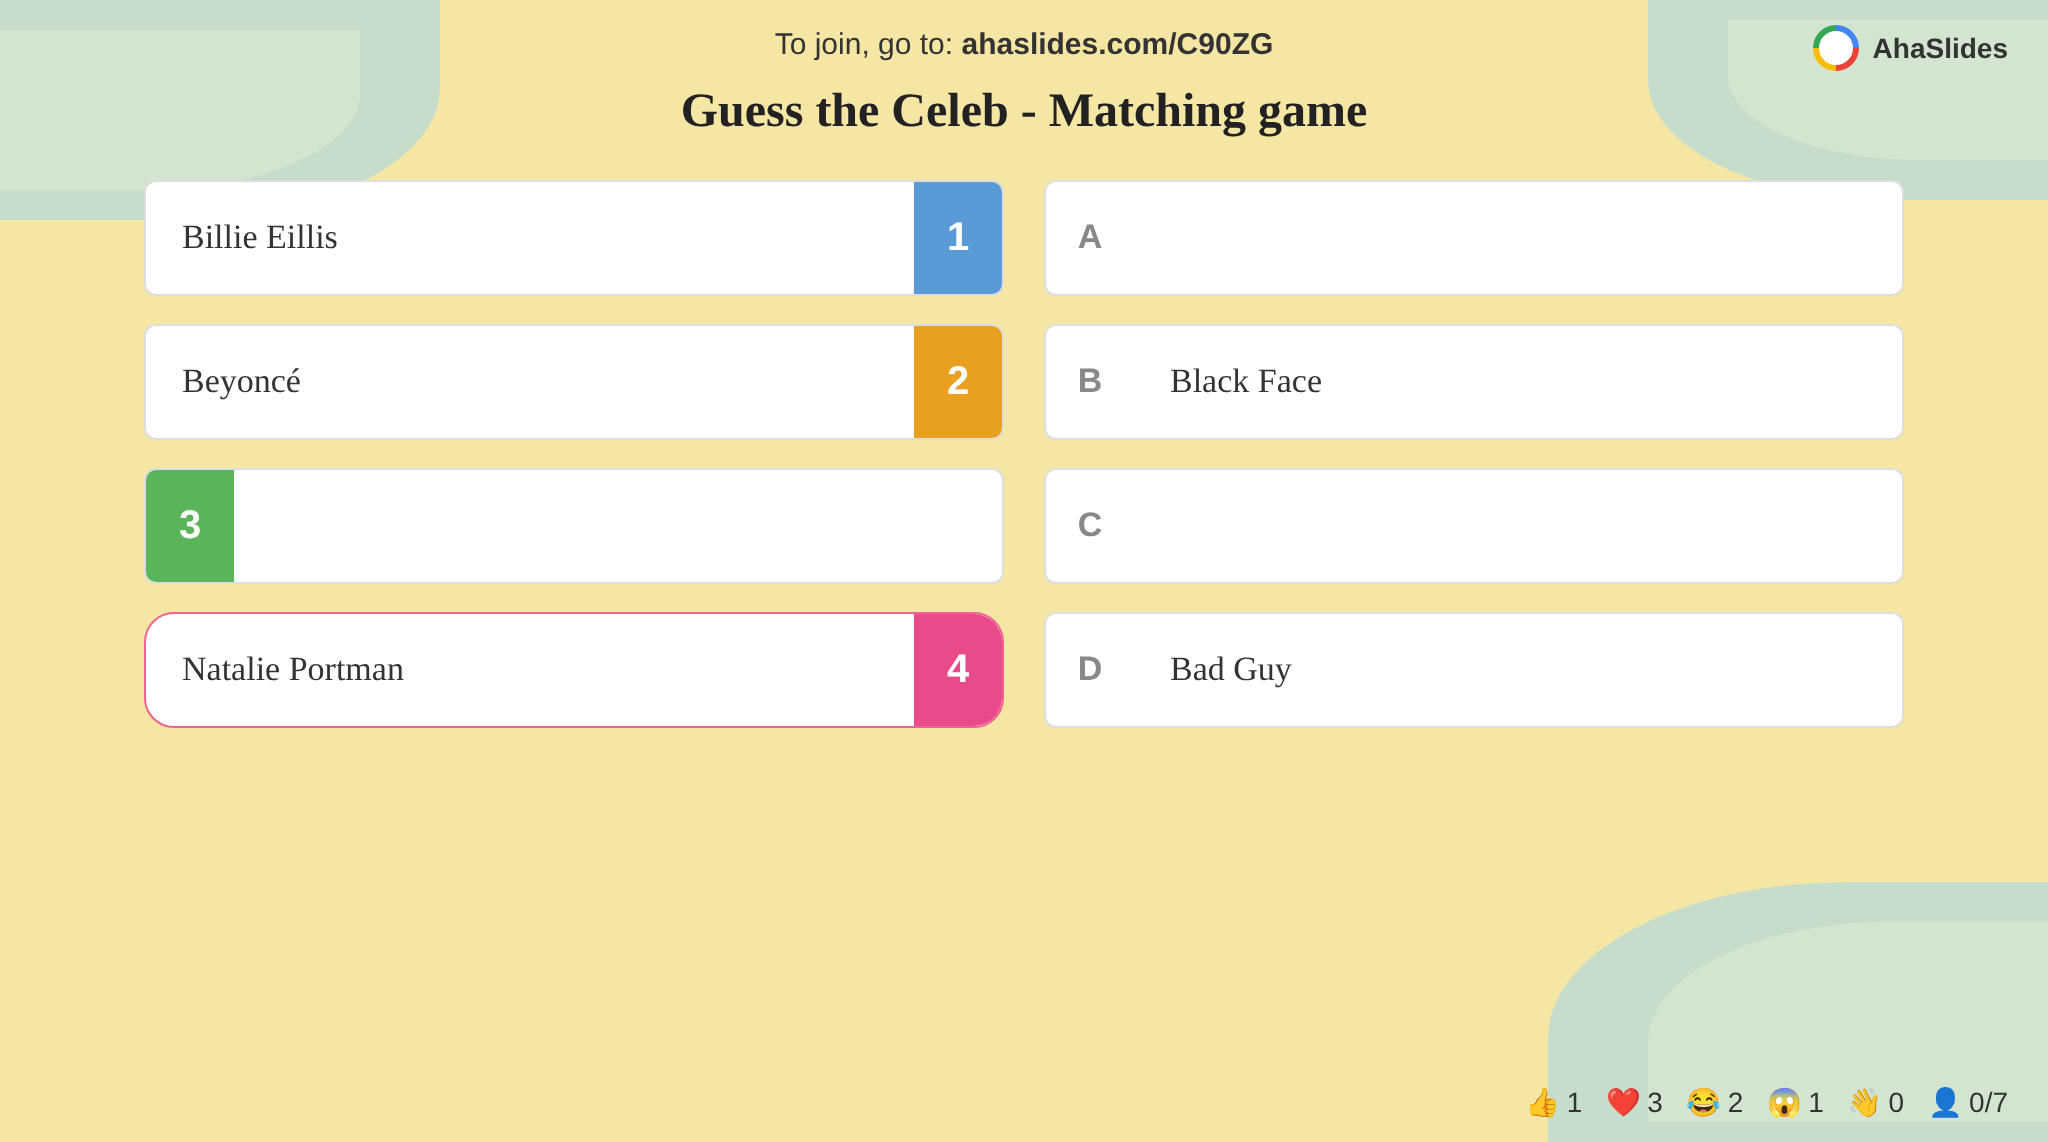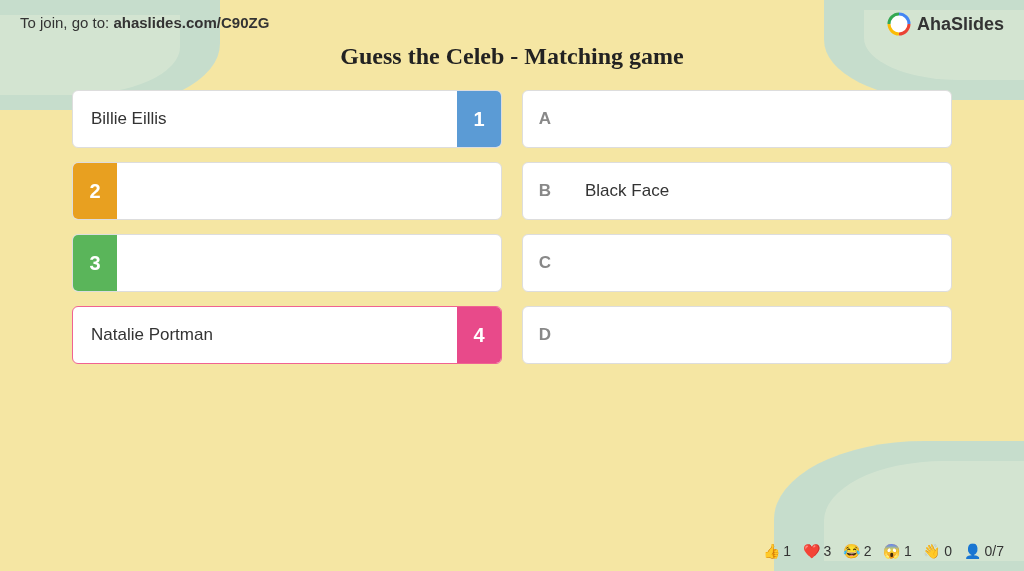--- a/index.html
+++ b/index.html
@@ -76,21 +76,21 @@
       height: 100%;
       display: flex;
       flex-direction: column;
       align-items: center;
     }
 
     
     .header {
       width: 100%;
       display: flex;
-      justify-content: flex-start;
+      justify-content: center;
       align-items: center;
       padding: 14px 20px 4px;
       position: relative;
     }
 
     .join-text {
       font-family: Arial, sans-serif;
       font-size: 15px;
       color: #333;
       text-align: center;
@@ -101,21 +101,21 @@
     }
 
     .logo {
       position: absolute;
       right: 20px;
       top: 12px;
       display: flex;
       align-items: center;
       gap: 6px;
       font-family: Arial, sans-serif;
-      font-size: 18px;
+      font-size: 14px;
       font-weight: bold;
       color: #333;
     }
 
     .logo-icon {
       width: 24px;
       height: 24px;
     }
 
     .page-title {
@@ -148,28 +148,29 @@
       align-items: center;
       background: #fff;
       border-radius: 6px;
       border: 1.5px solid #ddd;
       overflow: hidden;
       height: 58px;
     }
 
     .match-item.pink-border {
       border-color: #f06292;
+      border-radius: 15px;
     }
 
     .match-item-text {
       flex: 1;
       padding: 0 18px;
       font-size: 17px;
       color: #333;
-      font-family: Liberation Sans, sans-serif;
+      font-family: Liberation Serif, serif;
     }
 
     .match-item-badge {
       width: 44px;
       height: 100%;
       display: flex;
       align-items: center;
       justify-content: center;
       font-size: 20px;
       font-weight: bold;
@@ -246,20 +247,21 @@
   <div class="page-title">Guess the Celeb - Matching game</div>
 
   <div class="content-area">
 
     <div class="column" id="left-col">
         <div class="match-item">
       <span class="match-item-text">Billie Eillis</span>
       <div class="match-item-badge badge-blue">1</div>
     </div>
         <div class="match-item">
+      <span class="match-item-text">Beyoncé</span>
       <div class="match-item-badge badge-orange">2</div>
     </div>
         <div class="match-item">
       <div class="match-item-badge badge-green">3</div>
     </div>
         <div class="match-item pink-border">
       <span class="match-item-text">Natalie Portman</span>
       <div class="match-item-badge badge-pink">4</div>
     </div>
       </div>
@@ -270,20 +272,21 @@
     </div>
         <div class="match-item">
       <div class="match-item-badge-left">B</div>
       <span class="match-item-text">Black Face</span>
     </div>
         <div class="match-item">
       <div class="match-item-badge-left">C</div>
     </div>
         <div class="match-item">
       <div class="match-item-badge-left">D</div>
+      <span class="match-item-text">Bad Guy</span>
     </div>
       </div>
 
   </div>
 
 </div>
 
 <div class="footer-stats" id="footer-stats">
     <div class="stat-item">
       <span>👍</span>

